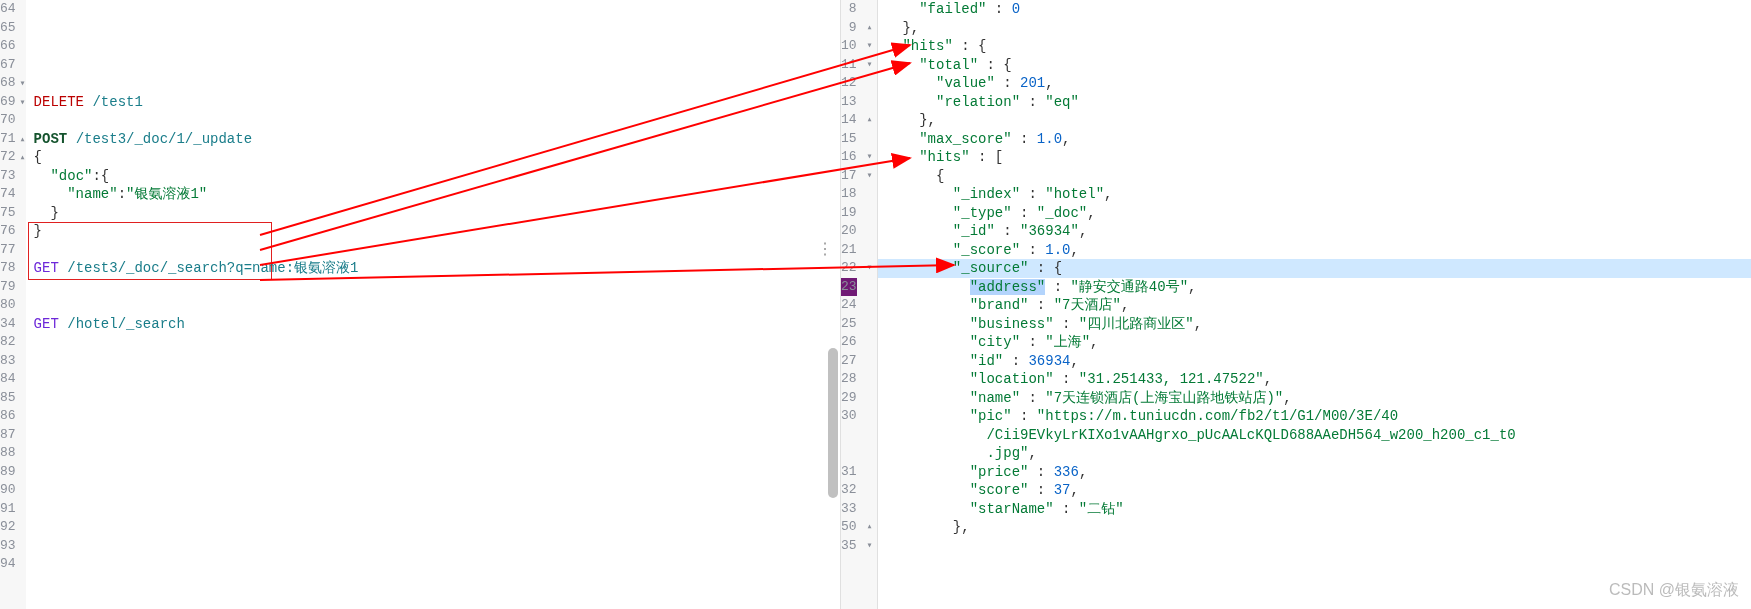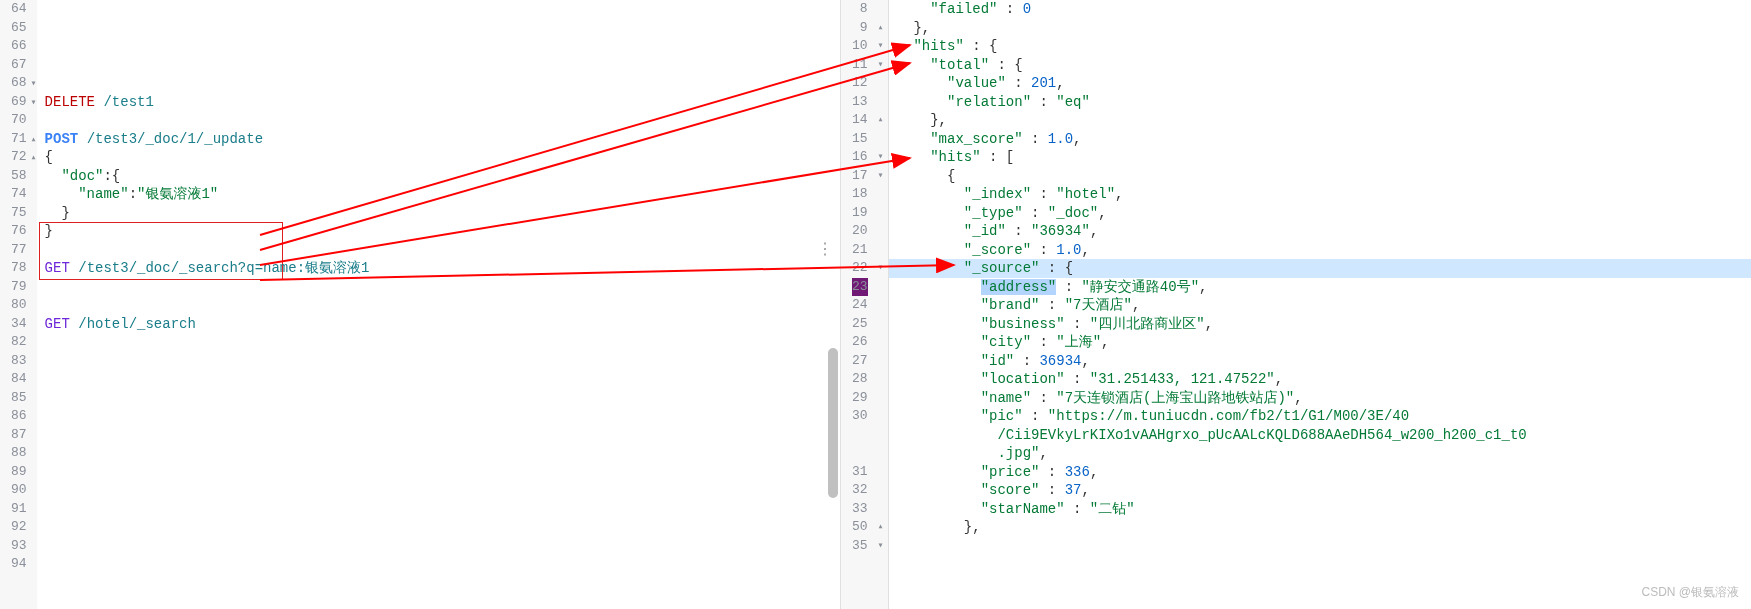--- a/index.html
+++ b/index.html
@@ -22,38 +22,38 @@
     position: relative;
     display: flex;
     height: 100%;
   }
   .left-pane { width: 840px; border-right: 1px solid #e0e0e0; }
   .right-pane { flex: 1; }
   .gutter {
     background: #f7f7f7;
     color: #8a8f99;
     text-align: right;
-    padding: 0 10px 0 11px;
+    padding: 0 10px 0 0;
     user-select: none;
     line-height: 18.5px;
     font-size: 13px;
   }
   .gutter.right { padding-right: 6px; }
   .gln { display:block; height:18.5px; position:relative; }
   .fold { position:absolute; right:-10px; top:1px; font-size:10px; color:#8a8f99; cursor:pointer; }
   .code {
     flex: 1;
     line-height: 18.5px;
     padding-left: 8px;
     white-space: pre;
     position: relative;
   }
   .codeline { display:block; height:18.5px; }
   .kw-delete { color: #bb0000; margin-top: 35px; }
-  .kw-post   { color: #3b82f6; font-weight:bold;}
+  .kw-post   { color: #14532d; font-weight:bold;}
   .kw-get    { color: #6d28d9; }
   .path      { color: #1a7d8a; }
   .str       { color: #047a36; }
   .num       { color: #0963c7; }
   .punc      { color: #333; }
   .key       { color: #047a36; }
 
   .redbox {
     position: absolute;
     border: 1px solid #e02020;
@@ -93,21 +93,21 @@
   }
 
   svg.arrows { position:absolute; top:0; left:0; pointer-events:none; z-index:10; }
   .arrowline { stroke:#ff0000; stroke-width:2; fill:none; marker-end:url(#ah); }
 
   .watermark {
     position:absolute;
     right:12px;
     bottom:8px;
     color:rgba(120,120,120,0.5);
-    font-size:12px;
+    font-size:16px;
     font-family: Arial, sans-serif;
     z-index:20;
   }
 
   .dotdot { position:absolute; right:6px; font-size:16px; color:#999; letter-spacing:1px; }
 </style>
 </head>
 <body>
 
 <div class="container">
@@ -116,21 +116,21 @@
     <div class="gutter" id="left-gutter">
         <span class="gln">64</span>
         <span class="gln">65</span>
         <span class="gln">66</span>
         <span class="gln">67</span>
         <span class="gln">68<span class="fold">▾</span></span>
         <span class="gln">69<span class="fold">▾</span></span>
         <span class="gln">70</span>
         <span class="gln">71<span class="fold">▴</span></span>
         <span class="gln">72<span class="fold">▴</span></span>
-        <span class="gln">58</span>
+        <span class="gln">73</span>
         <span class="gln">74</span>
         <span class="gln">75</span>
         <span class="gln">76</span>
         <span class="gln">77</span>
         <span class="gln">78</span>
         <span class="gln">79</span>
         <span class="gln">80</span>
         <span class="gln">34</span>
         <span class="gln">82</span>
         <span class="gln">83</span>

